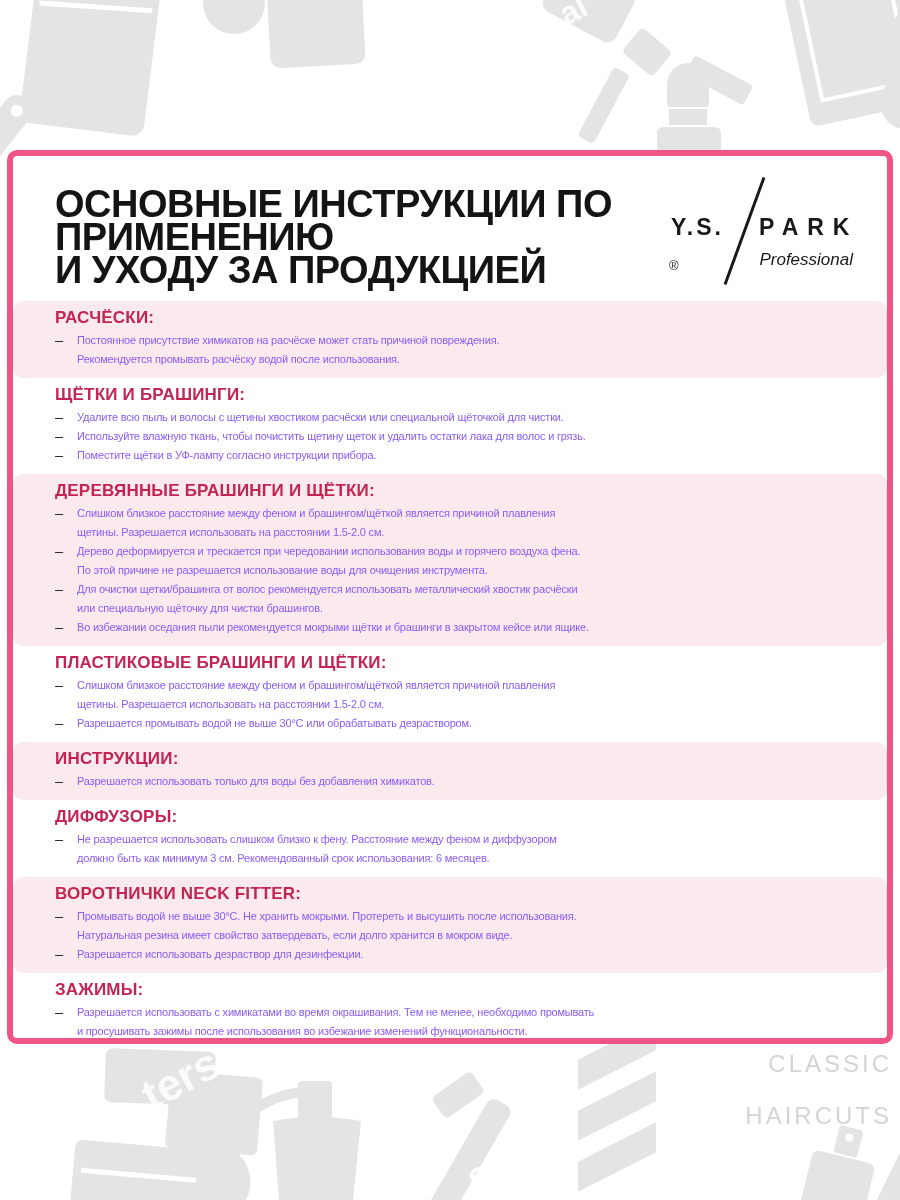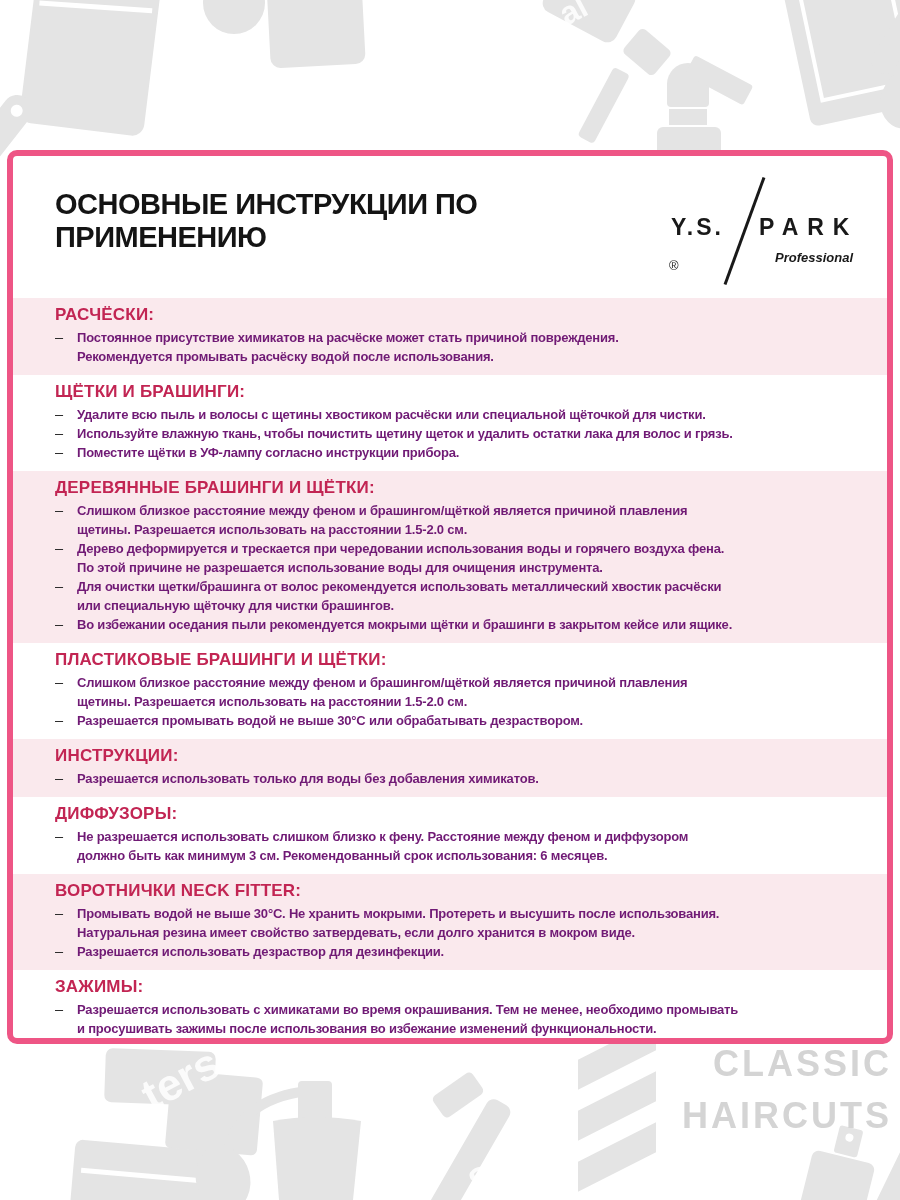--- a/index.html
+++ b/index.html
@@ -4,52 +4,52 @@
 <style>
   html,body{margin:0;padding:0;}
   #canvas{position:relative;width:900px;height:1200px;background:#ffffff;overflow:hidden;
           font-family:"Liberation Sans","DejaVu Sans",sans-serif;}
   
   .bg{position:absolute;inset:0;z-index:1;}
   .ic{position:absolute;background:#e4e4e4;}
   .clip-line{position:absolute;left:6px;right:6px;top:34px;height:5px;background:#fff;transform:rotate(-3deg);}
   .case-inner{position:absolute;inset:16px 14px 22px 14px;border:4px solid #fff;background:transparent;}
   .wm{position:absolute;color:rgba(255,255,255,0.85);font-weight:700;transform:rotate(-28deg);z-index:2;}
-  .classic{position:absolute;right:8px;top:1044px;text-align:right;color:#d4d4d4;font-weight:700;
-           font-size:36px;letter-spacing:3px;line-height:40px;z-index:2;}
+  .classic{position:absolute;right:8px;top:1044px;text-align:right;color:#d4d4d4;font-weight:400;
+           font-size:24px;letter-spacing:3px;line-height:40px;z-index:2;}
   
   .sprayer{position:absolute;left:605px;top:33px;width:160px;height:117px;}
   .sprayer div{position:absolute;background:#e4e4e4;}
   
   .spraycan{position:absolute;left:800px;top:1128px;width:95px;height:80px;transform:rotate(14deg);}
   .spraycan div{position:absolute;background:#e4e4e4;}
   
   .stripes{position:absolute;left:578px;top:1040px;width:84px;height:170px;}
   .stripes div{width:78px;height:30px;background:#e4e4e4;transform:skewY(-27deg);margin-bottom:21px;}
   
   .brush{position:absolute;left:852px;top:2px;width:80px;height:150px;}
   
   .card{position:absolute;left:7px;top:150px;width:886px;height:894px;box-sizing:border-box;
         background:#ffffff;border:6px solid #ee5585;border-radius:10px;overflow:hidden;z-index:5;}
   .hdr{display:flex;justify-content:space-between;align-items:flex-start;padding:32px 34px 14px 42px;}
-  h1{margin:0;font-size:29px;line-height:33px;letter-spacing:-0.5px;color:#141414;font-weight:700;}
+  h1{margin:0;font-size:38px;line-height:33px;letter-spacing:-0.5px;color:#141414;font-weight:700;}
   h1 span{display:block;}
   .logo{position:relative;width:182px;height:94px;flex:none;margin-top:2px;}
   .logo-ys{position:absolute;left:0;top:24px;font-size:23px;font-weight:700;letter-spacing:3px;color:#191919;}
   .logo-park{position:absolute;left:88px;top:24px;font-size:23px;font-weight:700;letter-spacing:9px;color:#191919;}
   .logo-slash{position:absolute;left:72px;top:-16px;width:3px;height:114px;background:#191919;transform:rotate(20deg);}
-  .logo-prof{position:absolute;right:0;top:60px;font-size:13px;font-weight:700;font-style:italic;color:#191919;}
+  .logo-prof{position:absolute;right:0;top:60px;font-size:17px;font-weight:400;font-style:italic;color:#191919;}
   .logo-reg{position:absolute;left:-2px;top:68px;font-size:13px;color:#222;}
   
-  .sec{padding:7px 28px 9px 42px;}
+  .sec{padding:7px 28px 9px 42px;border-radius:10px;}
   .sec.pink{background:#fae9ed;}
   .sec h2{margin:0 0 3px 0;font-size:17px;line-height:20px;color:#c22553;letter-spacing:0.2px;font-weight:700;}
   .li{display:flex;gap:10px;}
   .li .dash{flex:none;width:12px;font-size:14.5px;line-height:19px;color:#2d2d2d;}
-  .li p{margin:0;font-size:13px;line-height:19px;color:#701a75;letter-spacing:-0.2px;white-space:pre-line;font-weight:bold;}
+  .li p{margin:0;font-size:11px;line-height:19px;color:#8b5cf6;letter-spacing:-0.2px;white-space:pre-line;}
 </style>
 </head>
 <body>
 
 <div id="canvas">
 
   <div class="bg">
 
     <div class="ic" style="left:28px;top:-30px;width:125px;height:160px;border-radius:12px;transform:rotate(7deg);">
       <div class="clip-line"></div>
@@ -112,20 +112,21 @@
       <span style="display:block;">CLASSIC</span>
       <span style="display:block;margin-top:12px;">HAIRCUTS</span>
     </div>
   </div>
 
   <div class="card">
 
     <div class="hdr">
       <h1>
         <span>ОСНОВНЫЕ ИНСТРУКЦИИ ПО ПРИМЕНЕНИЮ</span>
+        <span>И УХОДУ ЗА ПРОДУКЦИЕЙ</span>
       </h1>
       <div class="logo">
         <span class="logo-ys">Y.S.</span>
         <div class="logo-slash"></div>
         <span class="logo-park">PARK</span>
         <span class="logo-prof">Professional</span>
         <span class="logo-reg">®</span>
       </div>
     </div>
 

